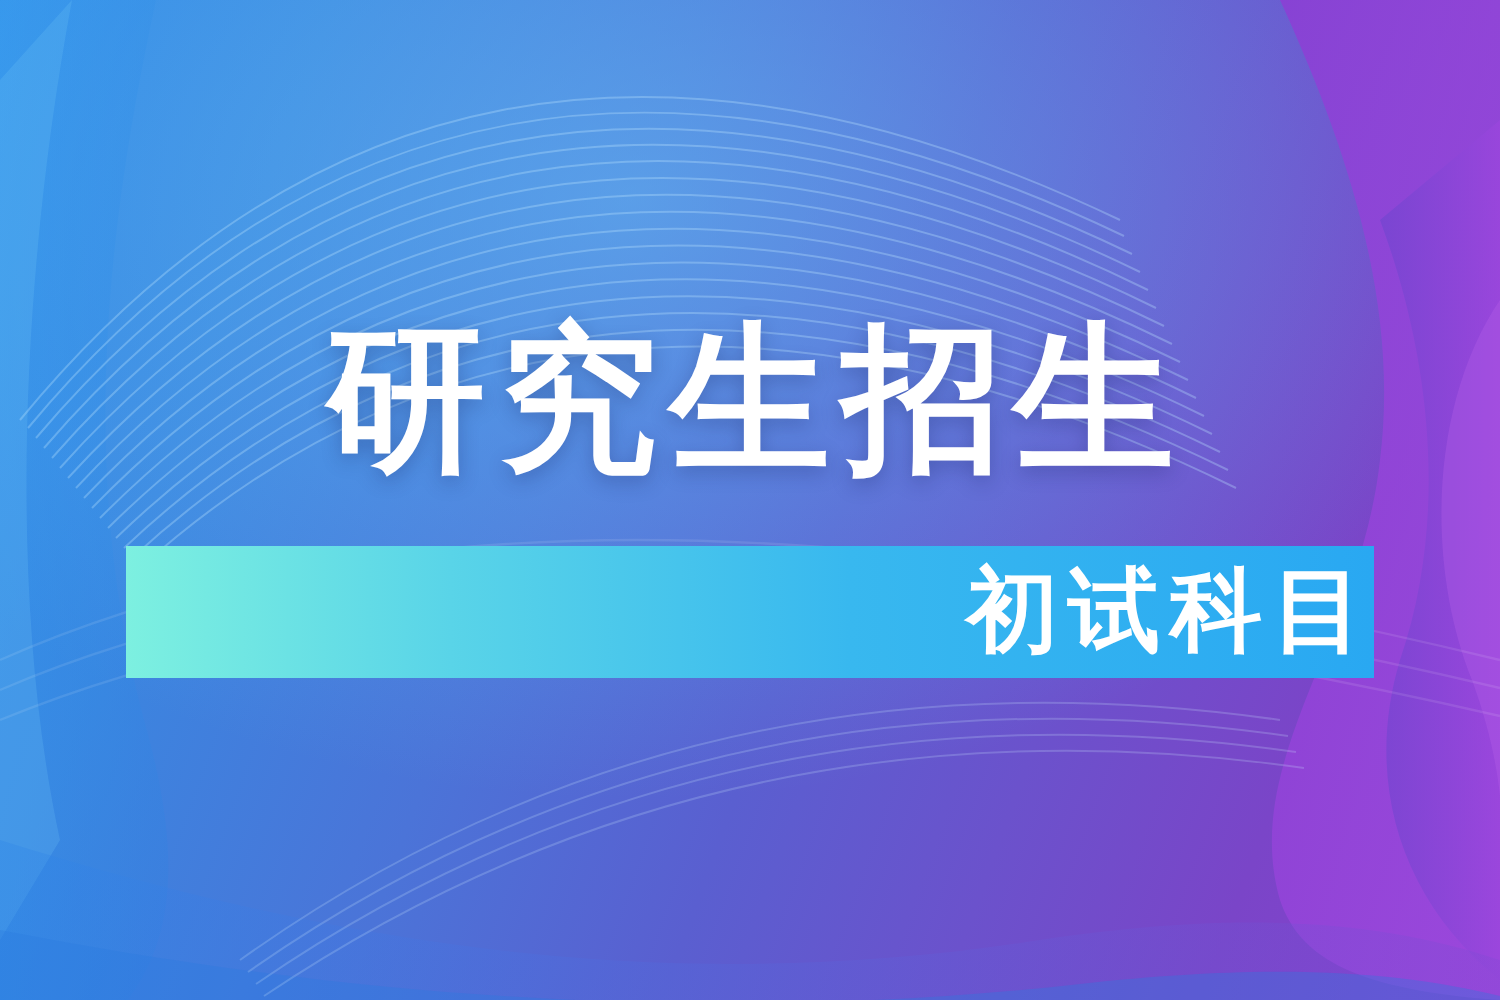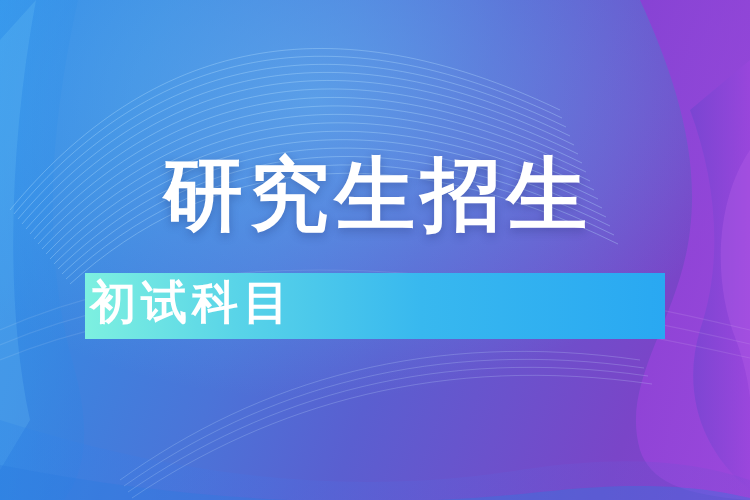--- a/index.html
+++ b/index.html
@@ -5,21 +5,21 @@
   html, body {
     margin: 0;
     padding: 0;
     background: #ffffff;
   }
   #banner {
     position: relative;
     width: 750px;
     height: 500px;
     overflow: hidden;
-    font-family: Liberation Mono, monospace;
+    font-family: Liberation Serif, serif;
     background: linear-gradient(110deg, #2f8ce8 0%, #3a86e0 18%, #4b74d8 38%, #5a5fd0 55%, #6b52cc 70%, #7a45c8 84%, #8b3fd0 100%);
   }
 
   
   .layer {
     position: absolute;
     inset: 0;
     pointer-events: none;
   }
   .layer svg { display: block; width: 100%; height: 100%; }
@@ -41,26 +41,26 @@
     font-size: 80px;
     font-weight: bold;
     letter-spacing: 6px;
     line-height: 1;
     text-shadow: 0 3px 10px rgba(20, 30, 90, 0.28);
     margin: 0 0 32px 0;
     padding-left: 6px;
     white-space: nowrap;
   }
   .subtitle-bar {
-    width: 580px;
+    width: 624px;
     height: 66px;
     background: linear-gradient(90deg, #7df0e0 0%, #59d4e8 26%, #38b8ef 58%, #29a8f2 100%);
     display: flex;
     align-items: center;
-    justify-content: flex-start;
+    justify-content: flex-end;
   }
   .subtitle {
     color: #ffffff;
     font-size: 46px;
     font-weight: bold;
     letter-spacing: 5px;
     line-height: 1;
     padding-left: 5px;
     white-space: nowrap;
   }

